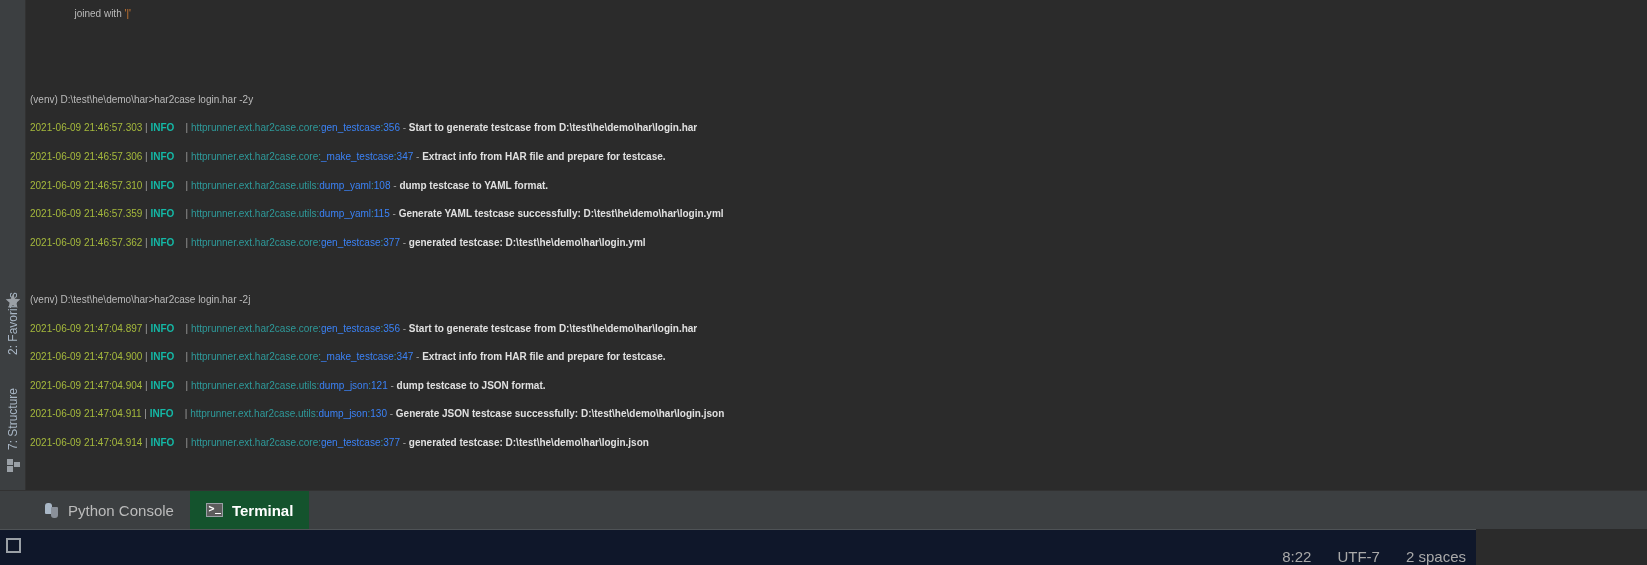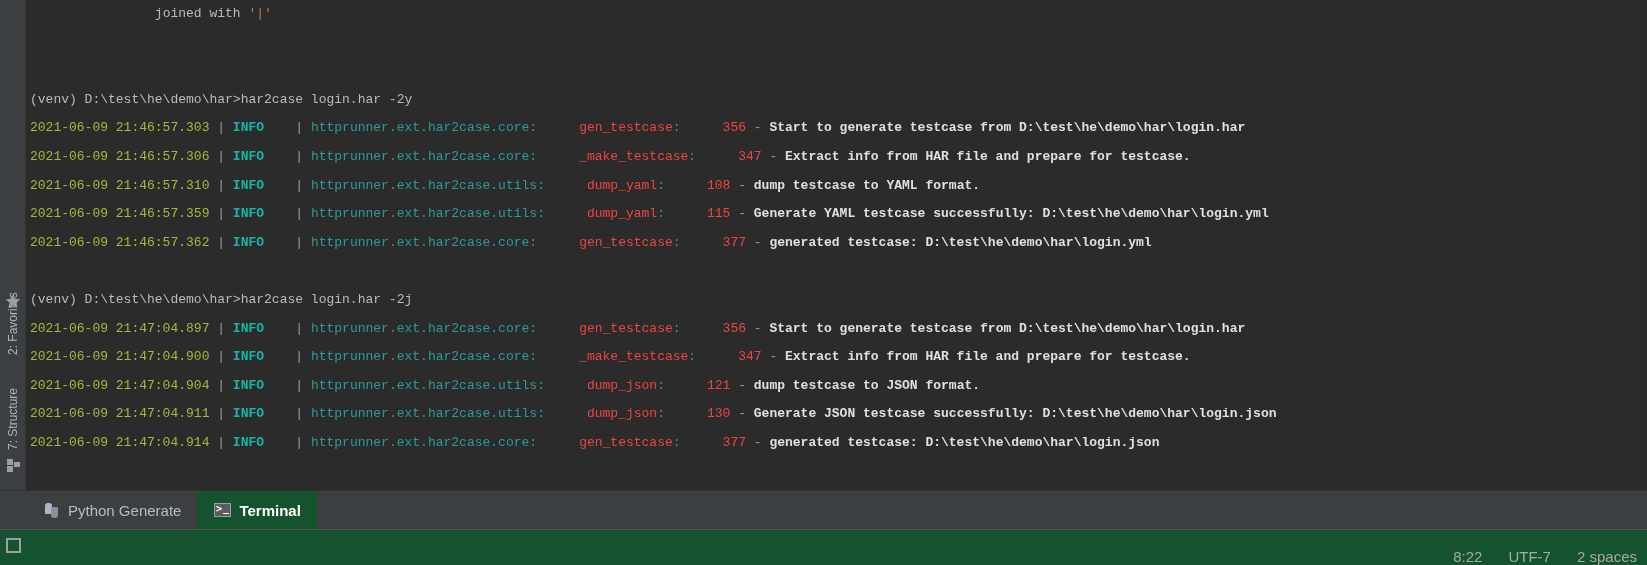--- a/index.html
+++ b/index.html
@@ -81,34 +81,34 @@
     position: absolute;
     left: 26px;
     top: 0;
     width: 1621px;
     height: 490px;
     background: #2b2b2b;
     overflow: hidden;
   }
   .console-inner {
     padding: 0 16px 0 4px;
-    font-family: Liberation Mono, monospace;
-    font-size: 13px;
+    font-family: Liberation Sans, sans-serif;
+    font-size: 10px;
     line-height: 28.6px;
     white-space: pre;
   }
   .line { height: 28.6px; }
   .blank { height: 28.6px; }
 
   .c-white   { color: #bbbbbb; }
   .c-time    { color: #a5b93c; }
   .c-sep     { color: #9e9e9e; }
   .c-level   { color: #14b8a6; font-weight: bold; text-align: right; }
   .c-module  { color: #2e9a9a; }
-  .c-func    { color: #ef4444; margin-left: 42px; }
+  .c-func    { color: #3b82f6; }
   .c-msg     { color: #e0e0e0; font-weight: bold; margin-top: 32px; }
   .c-dash    { color: #9e9e9e; }
   .c-quote   { color: #cc7832; }
 
   
   .tabbar {
     position: absolute;
     left: 0;
     top: 490px;
     width: 1647px;
@@ -188,23 +188,23 @@
   .todo-icon i.l { left: 5px; width: 10px; }
   .todo-icon i.r0 { top: 0; }
   .todo-icon i.r1 { top: 5px; }
   .todo-icon i.r2 { top: 10px; }
 
   
   .statusbar {
     position: absolute;
     left: 0;
     top: 529px;
-    width: 1647px;
+    width: 1476px;
     height: 36px;
-    background: #14532d;
+    background: #0f172a;
     border-top: 1px solid #4f5356;
     box-sizing: border-box;
   }
   .status-left-icon {
     position: absolute;
     left: 6px;
     top: 8px;
     width: 15px;
     height: 15px;
     border: 2px solid #9aa0a6;
@@ -258,21 +258,21 @@
   </div>
 
   <div class="tabbar" id="bottom-tabbar">
       <div class="tab">
         <span class="tab-icon">
           <span class="py-logo">
             <i class="top"></i>
             <i class="bot"></i>
           </span>
         </span>
-        <span>Python Generate</span>
+        <span>Python Console</span>
       </div>
       <div class="tab active">
         <span class="tab-icon">
           <span class="term-icon"></span>
         </span>
         <span>Terminal</span>
       </div>
     </div>
 
   <div class="statusbar">

